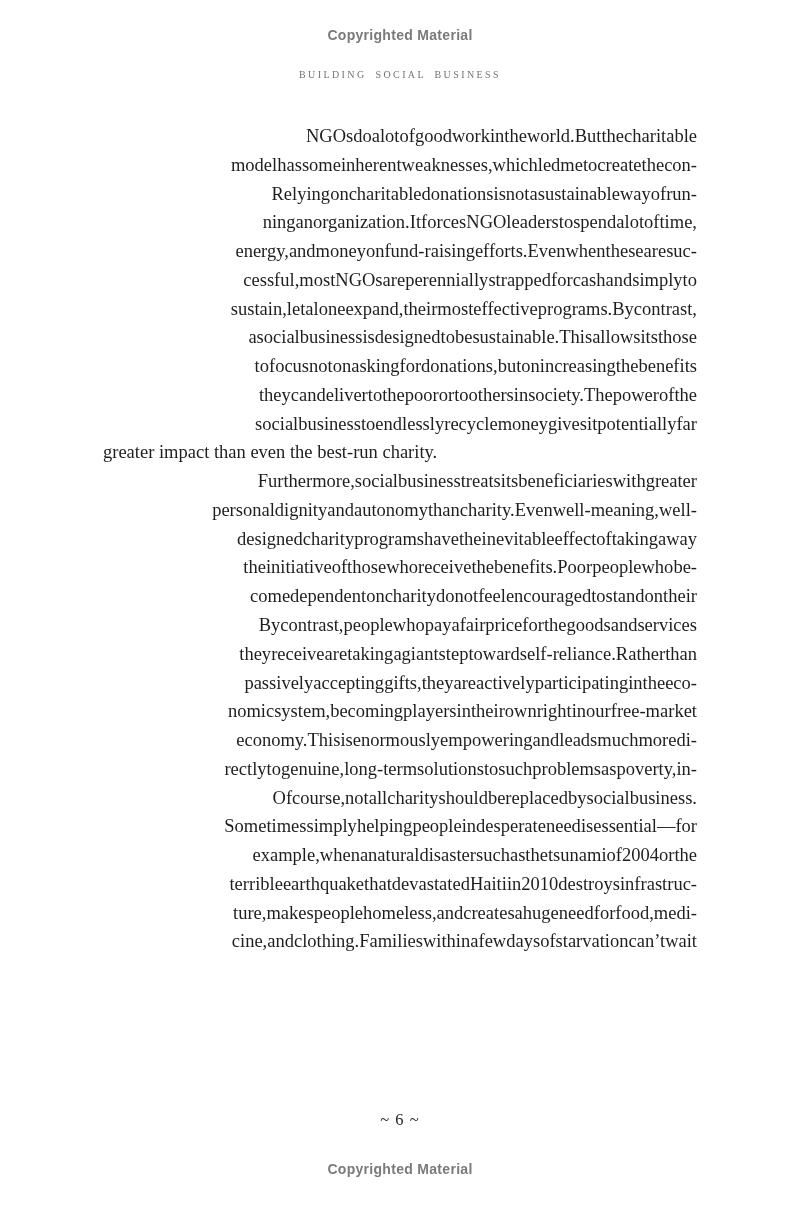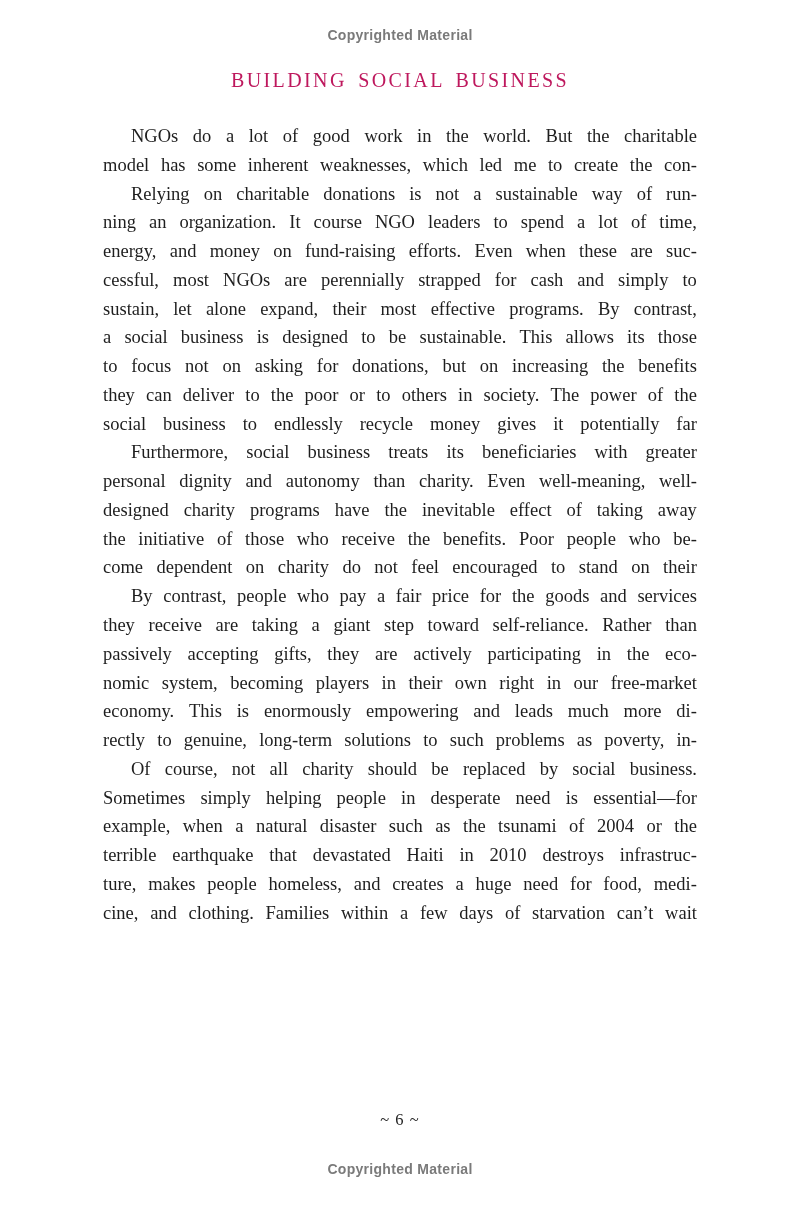--- a/index.html
+++ b/index.html
@@ -32,44 +32,44 @@
   }
   .copyright-note.top { top: 27px; }
   .copyright-note.bottom { top: 1161px; }
   .running-head {
     position: absolute;
     top: 69px;
     left: 0;
     width: 800px;
     text-align: center;
     font-family: "Liberation Serif", serif;
-    font-size: 20px;
+    font-size: 10px;
     font-weight: 400;
     letter-spacing: 2.4px;
     word-spacing: 4px;
-    color: #be185d;
+    color: #737373;
   }
   .body-text {
     position: absolute;
     top: 122px;
     left: 103px;
     width: 594px;
     font-size: 18.5px;
     color: #1e1e1e;
   }
   .para { margin: 0; padding: 0; }
   .line {
     height: 28.78px;
     line-height: 28.78px;
     white-space: nowrap;
   }
   
   .line.j {
     display: flex;
-    justify-content: space-between;
+    justify-content: flex-end;
     align-items: baseline;
   }
   .line.first { padding-left: 28px; }
   .line.lastline {
     text-align: left;
     white-space: normal;
   }
   .folio {
     position: absolute;
     top: 1110px;
@@ -135,21 +135,21 @@
           <span>sustainable</span>
           <span>way</span>
           <span>of</span>
           <span>run-</span>
         </div>
         <div class="line j">
           <span>ning</span>
           <span>an</span>
           <span>organization.</span>
           <span>It</span>
-          <span>course</span>
+          <span>forces</span>
           <span>NGO</span>
           <span>leaders</span>
           <span>to</span>
           <span>spend</span>
           <span>a</span>
           <span>lot</span>
           <span>of</span>
           <span>time,</span>
         </div>
         <div class="line j">
@@ -240,20 +240,21 @@
           <span>business</span>
           <span>to</span>
           <span>endlessly</span>
           <span>recycle</span>
           <span>money</span>
           <span>gives</span>
           <span>it</span>
           <span>potentially</span>
           <span>far</span>
         </div>
+        <div class="line lastline">greater impact than even the best-run charity.</div>
       </div>
       <div class="para">
         <div class="line first j">
           <span>Furthermore,</span>
           <span>social</span>
           <span>business</span>
           <span>treats</span>
           <span>its</span>
           <span>beneficiaries</span>
           <span>with</span>

